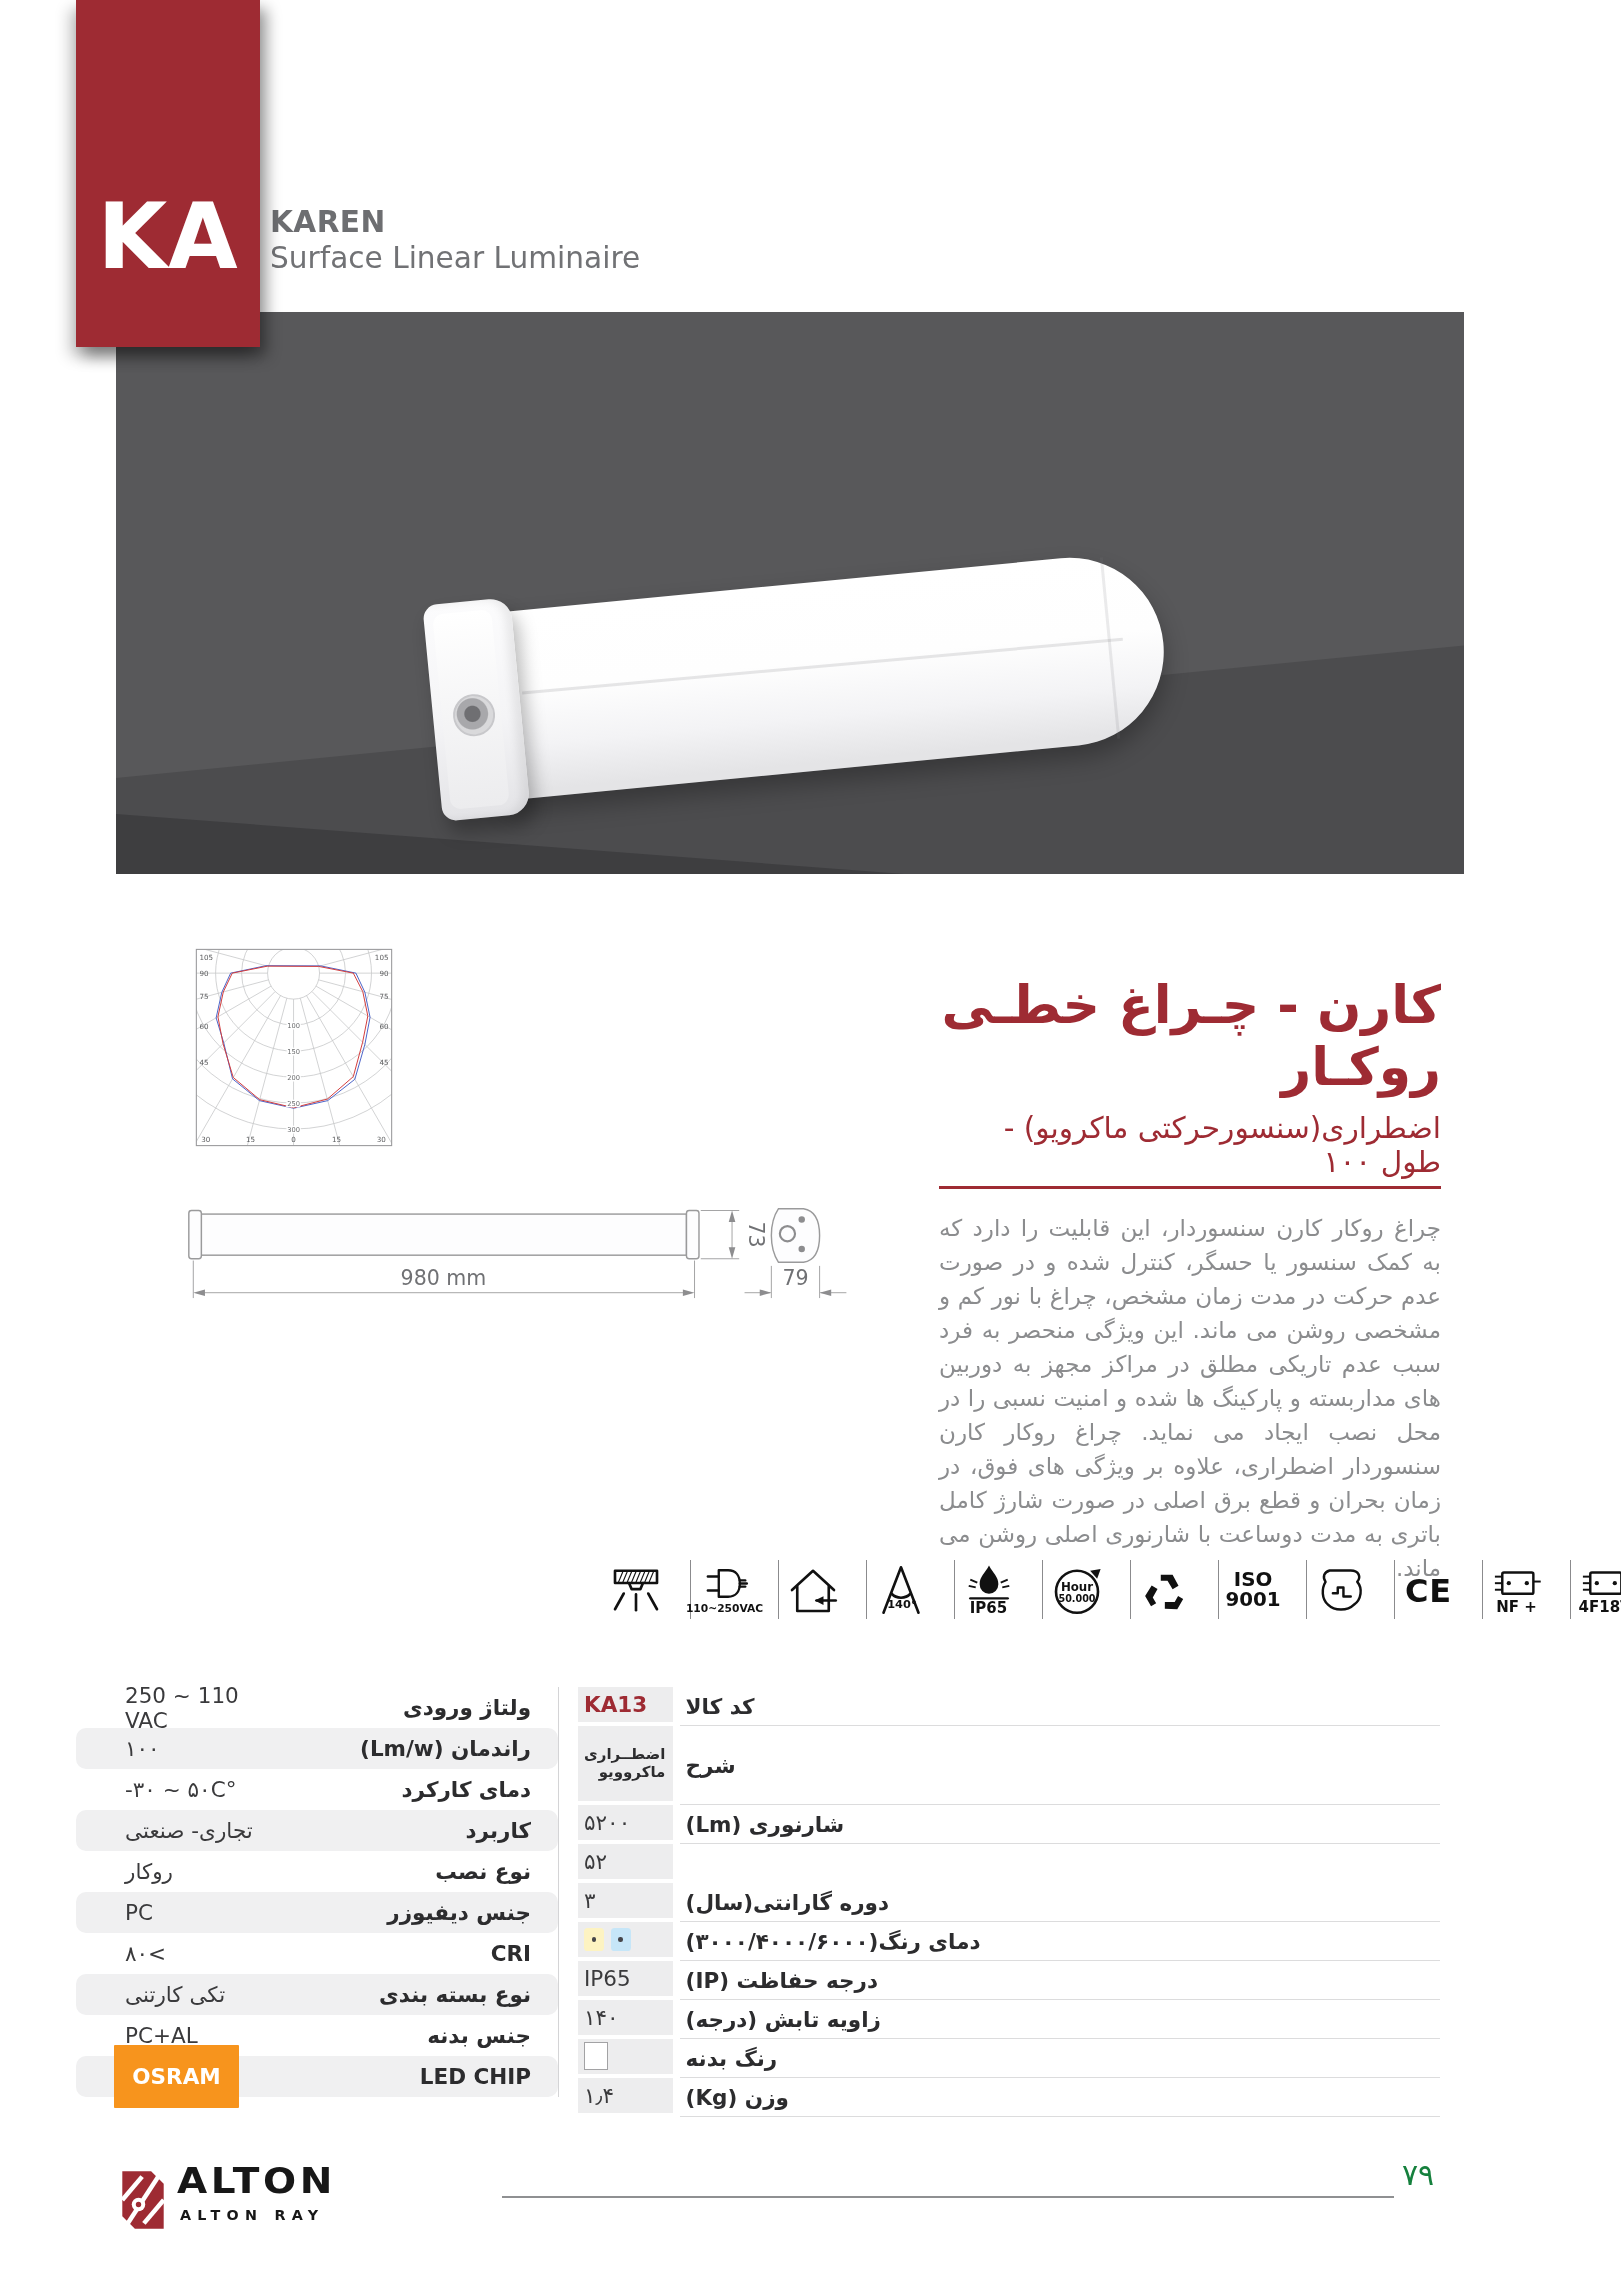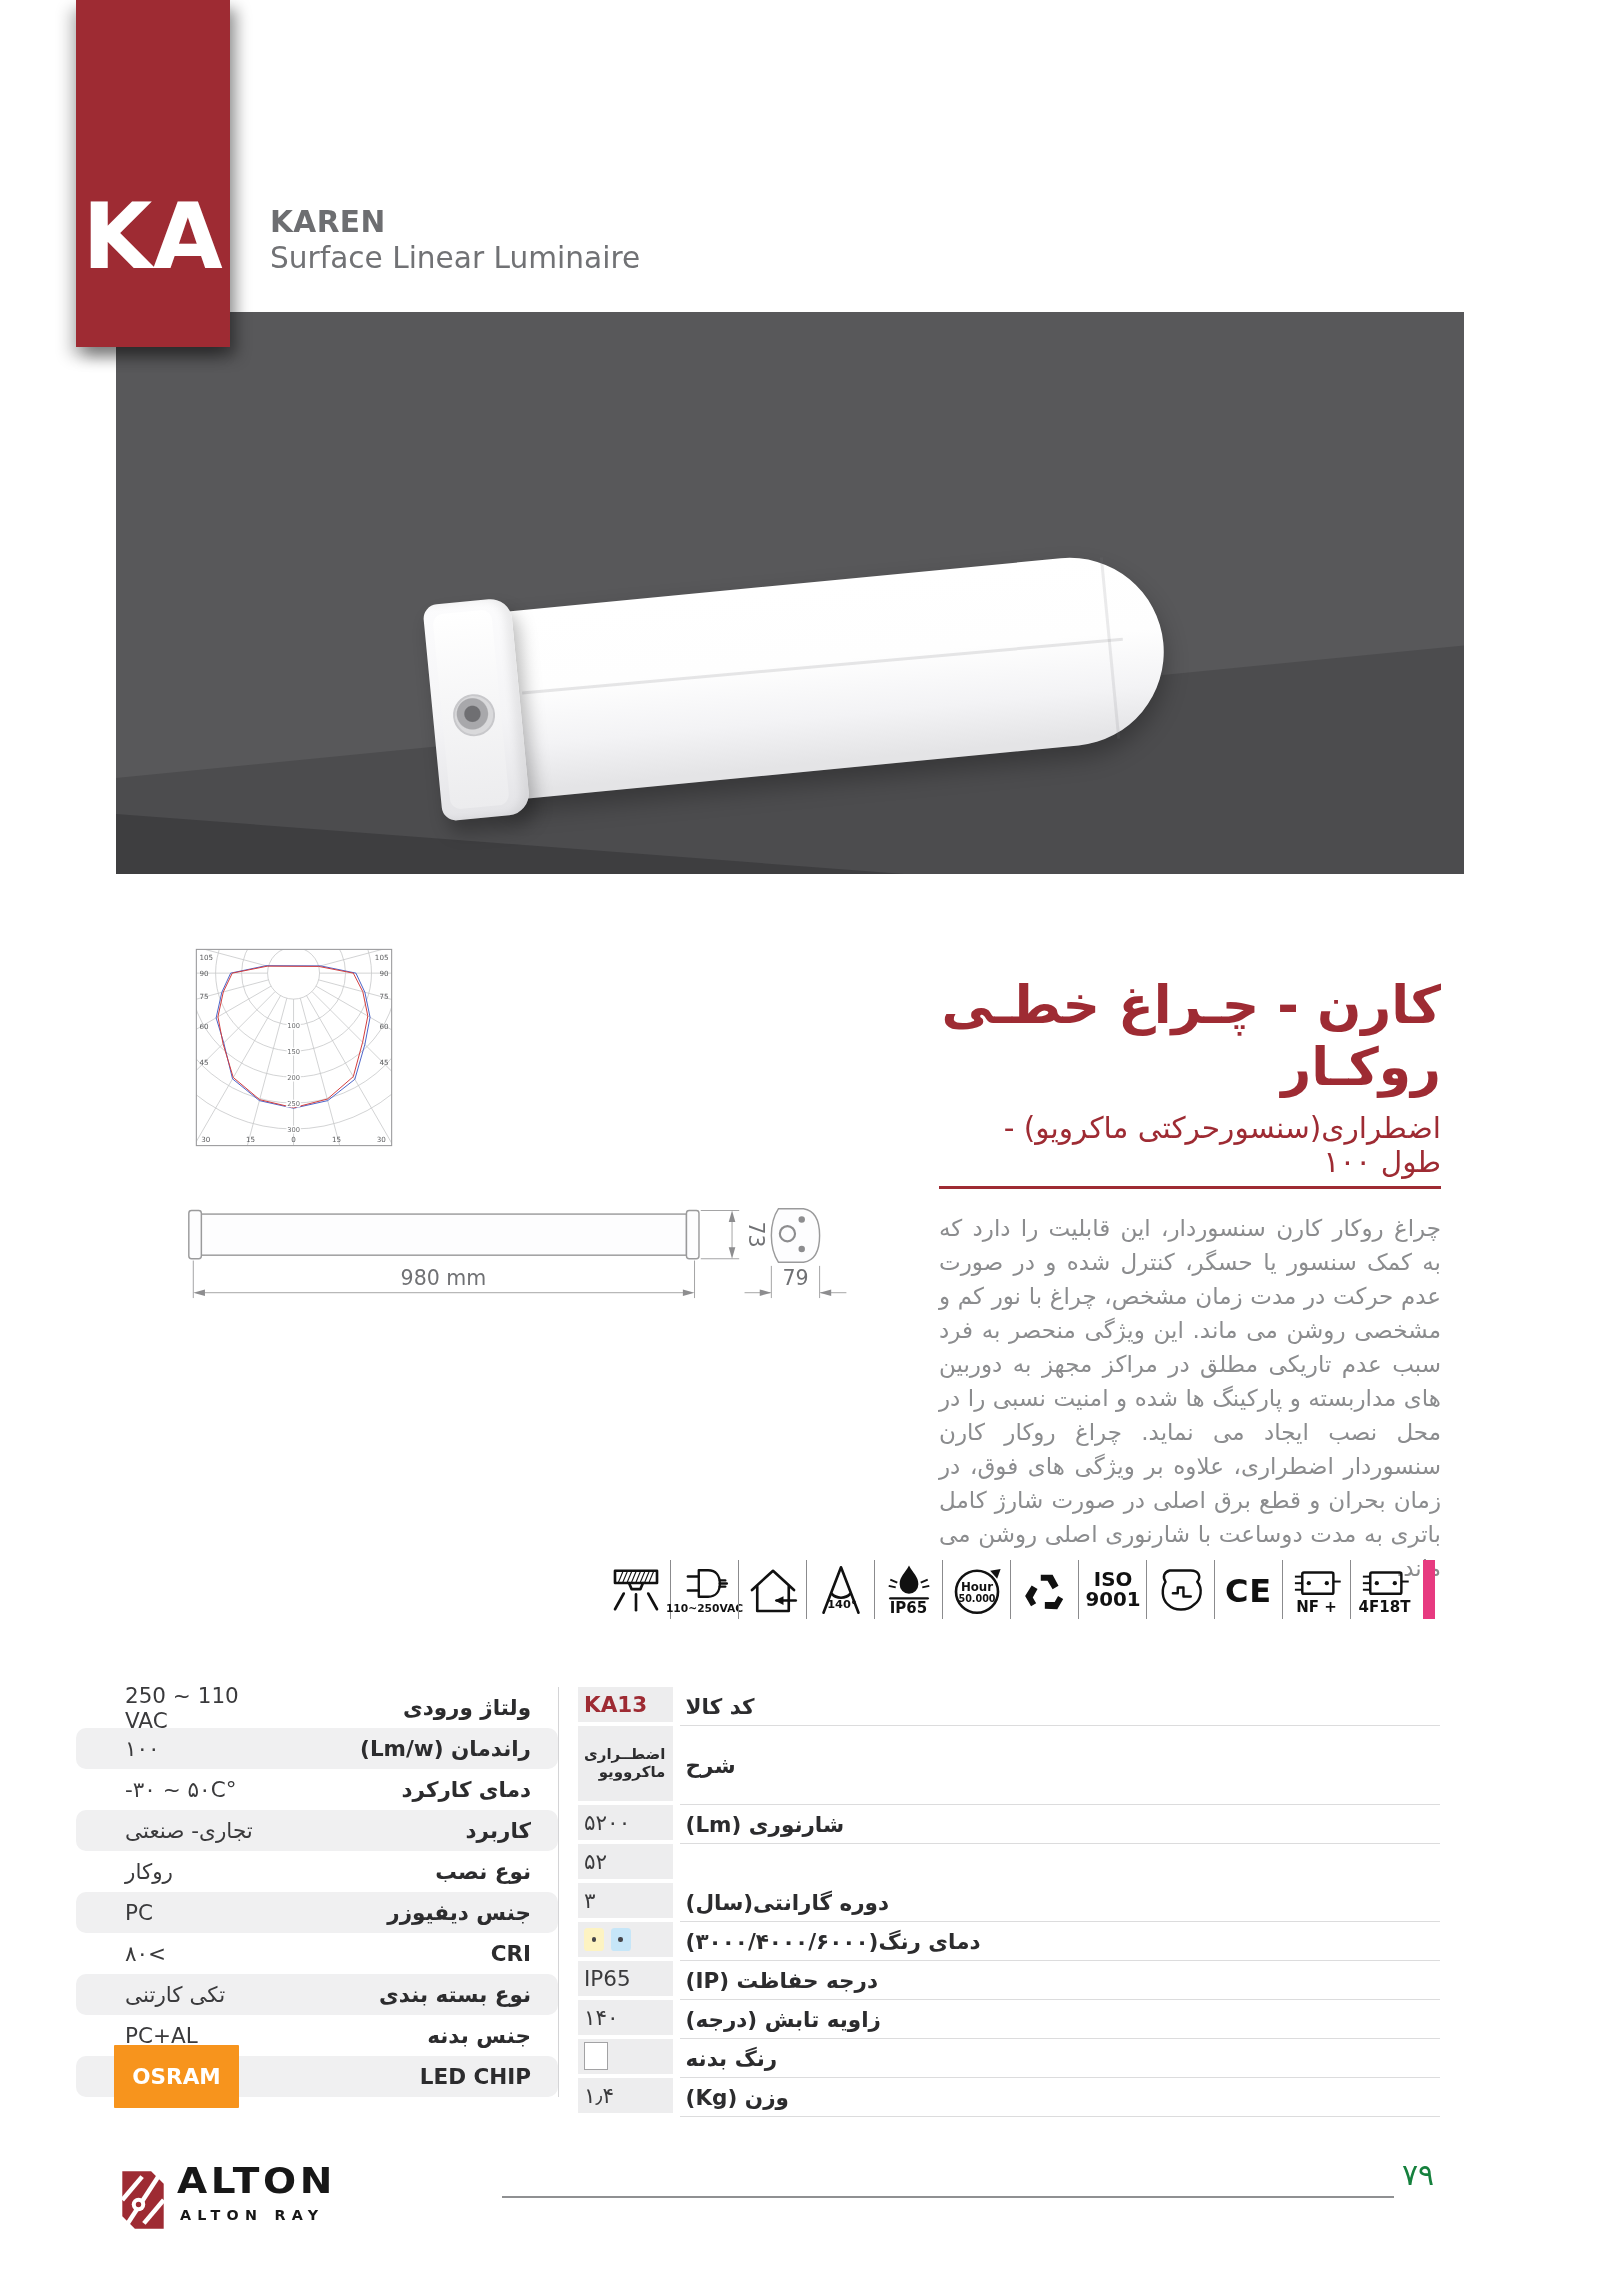--- a/index.html
+++ b/index.html
@@ -5,21 +5,21 @@
   html,body{margin:0;padding:0;}
   body{
     width:1621px;height:2293px;position:relative;overflow:hidden;
     background:#ffffff;
     font-family:"DejaVu Sans", sans-serif;
   }
   .abs{position:absolute;}
 
   
   .red-badge{
-    left:76px;top:0;width:154px;height:347px;
+    left:76px;top:0;width:184px;height:347px;
     background:var(--brand,#9e2b33);
     box-shadow:7.2px 9px 14.3px rgba(0,0,0,.40), -7.2px 9px 14.3px rgba(0,0,0,.22);
     display:flex;align-items:flex-end;justify-content:center;
     padding-bottom:70px;box-sizing:border-box;z-index:5;
   }
   .red-badge .ka{
     color:#fff;font-weight:bold;font-size:90px;line-height:0.9;
     letter-spacing:0.9px;font-family:"DejaVu Sans", sans-serif;
   }
   .header-text{left:270px;top:204px;color:#6d6e71;}
@@ -81,21 +81,21 @@
   .dshape{stroke:#9a9a9b;stroke-width:1.6;fill:#fdfdfe;}
   .darrow{fill:#8d8d8f;}
   .dtext{font-size:23px;fill:#707174;font-family:"DejaVu Sans",sans-serif;}
 
   
   .icons-row{left:602px;top:1560px;height:59px;display:flex;align-items:center;}
   .icon-cell{
     width:68px;height:59px;box-sizing:border-box;
     display:flex;flex-direction:column;align-items:center;justify-content:center;
   }
-  .icon-cell + .icon-cell{border-left:1.3px solid #8b8b8d;}
+  .icon-cell + .icon-cell{border-left:1.3px solid #8b8b8d;margin-left:20px;}
   .icon-cell svg{display:block;}
   .icon-cap{font-size:10.7px;font-weight:bold;color:#111;line-height:11.6px;white-space:nowrap;}
   .icon-cap.big{font-size:15px;}
   .istroke{stroke:#111;stroke-width:3;fill:none;stroke-linecap:round;stroke-linejoin:round;}
   .ifill{fill:#111;stroke:none;}
   .itext{fill:#111;font-weight:bold;font-family:"DejaVu Sans",sans-serif;}
   .pink-bar{width:12.5px;height:59px;background:var(--accent,#e73a80);margin-left:4.5px;}
 
   
   .spec-left{left:76px;top:1687px;width:482px;border-right:1.8px solid #d4d4d6;}

